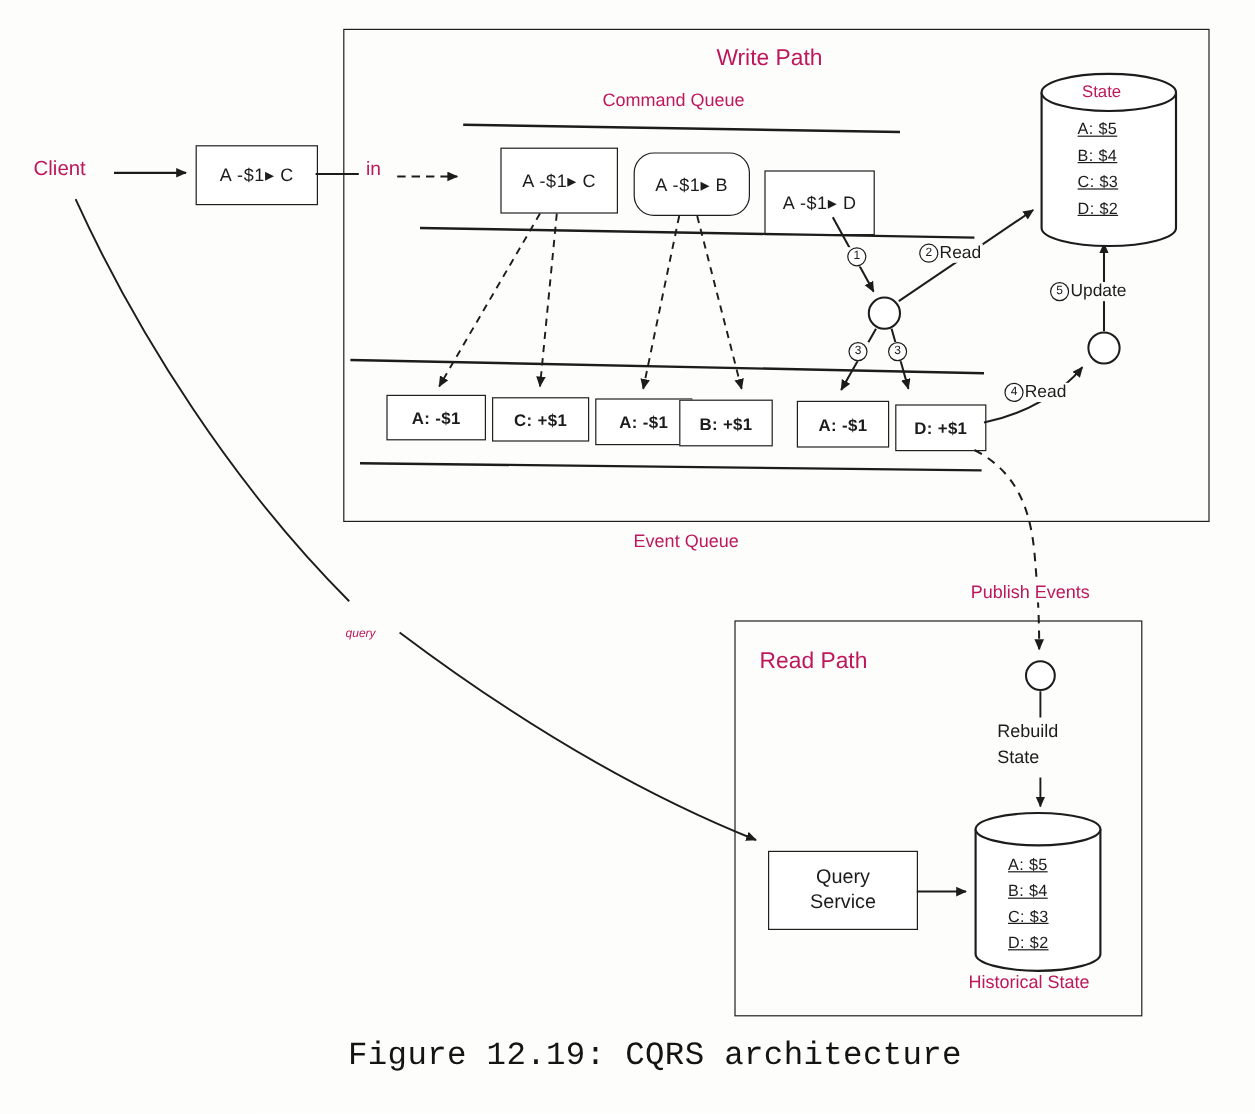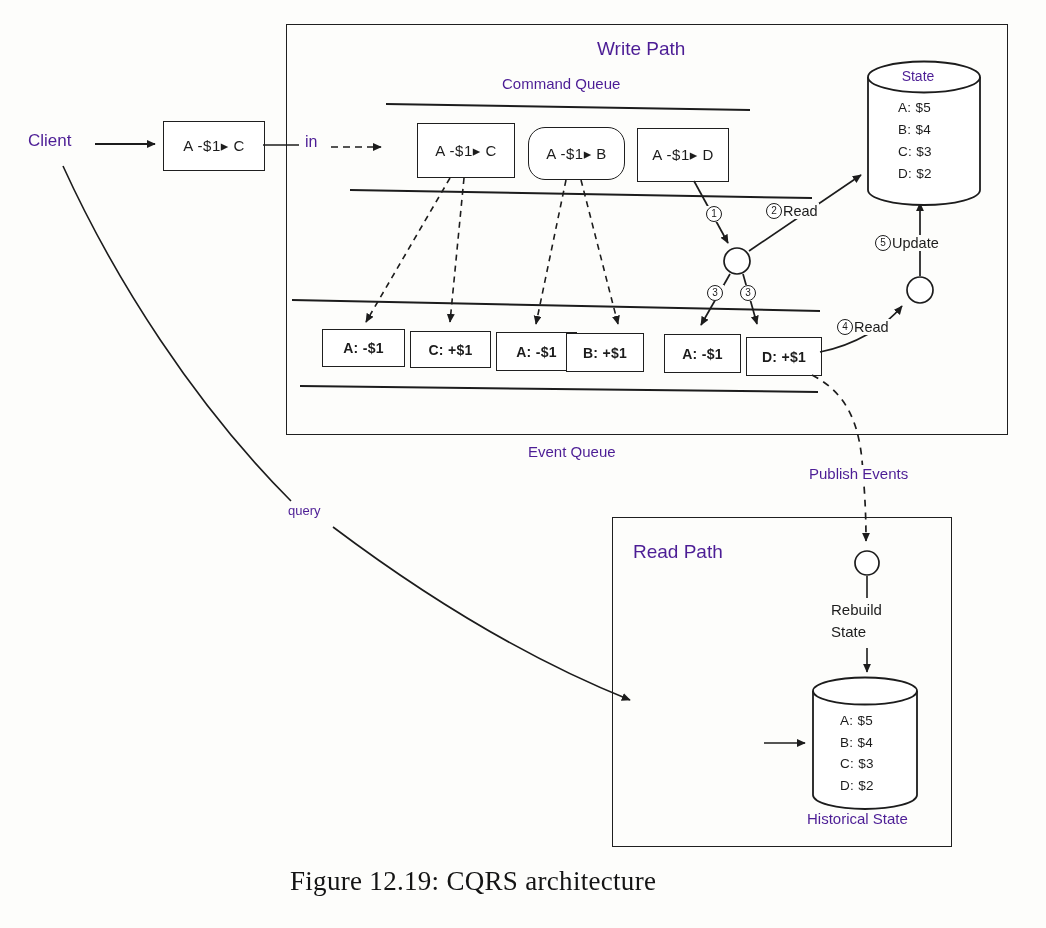--- a/index.html
+++ b/index.html
@@ -5,21 +5,21 @@
   html,body{margin:0;padding:0;}
   .page{
     position:relative;
     width:1046px;height:928px;
     background:#fdfdfb;
     font-family:"Liberation Sans","DejaVu Sans",sans-serif;
     color:#1c1c1c;
     overflow:hidden;
   }
   .abs{position:absolute;}
-  .lbl{position:absolute;white-space:nowrap;color:#4c1d95;}
+  .lbl{position:absolute;white-space:nowrap;color:#be185d;}
   .box{
     position:absolute;
     border:1.7px solid #1f1f1f;
     background:#fff;
     display:flex;align-items:center;justify-content:center;
     text-align:center;color:#1c1c1c;
   }
   .bigbox{
     position:absolute;
     border:1.8px solid #1f1f1f;
@@ -31,27 +31,27 @@
   .queue-lbl{font-size:15px;}
   .step{position:absolute;display:flex;align-items:center;gap:1px;background:#fdfdfb;padding:0 1px;}
   .cnum{
     display:inline-flex;width:14px;height:14px;
     border:1.3px solid #1c1c1c;border-radius:50%;
     font-size:10px;line-height:14px;
     align-items:center;justify-content:center;
     background:#fff;flex:0 0 auto;
   }
   .stepword{font-size:14.5px;}
-  .dbtext{position:absolute;font-size:13.5px;line-height:22px;letter-spacing:.3px;}
+  .dbtext{position:absolute;font-size:13.5px;line-height:22px;letter-spacing:.3px;text-decoration:underline;}
   svg.layer{position:absolute;left:0;top:0;z-index:2;}
   .z3{z-index:3;}
-  .whitebg{background:#fdfdfb;padding:0 3px;}
+  .whitebg{background:#fdfdfb;padding:0 3px;margin-top:20px;}
   .caption{
     position:absolute;
-    font-family:Liberation Serif, serif;
+    font-family:Liberation Mono, monospace;
     font-size:27px;letter-spacing:.3px;color:#141414;text-align:right;
   }
 </style>
 </head>
 <body>
 
 <div class="page">
 
   <div class="bigbox" style="left:286px;top:24px;width:720px;height:409px;"></div>
   <div class="bigbox" style="left:612px;top:517px;width:338px;height:328px;border-width:1.6px;"></div>
@@ -59,21 +59,21 @@
   <div class="box cmd" style="left:163px;top:121px;width:100px;height:48px;">
     <span>A -$1▸ C</span>
   </div>
 
   <div class="box cmd" style="left:417px;top:123px;width:96px;height:53px;">
     <span>A -$1▸ C</span>
   </div>
   <div class="box cmd" style="left:528px;top:127px;width:95px;height:51px;border-radius:17px;">
     <span>A -$1▸ B</span>
   </div>
-  <div class="box cmd" style="left:637px;top:128px;width:90px;height:52px;text-align:center;">
+  <div class="box cmd" style="left:637px;top:142px;width:90px;height:52px;text-align:center;">
     <span>A -$1▸ D</span>
   </div>
 
   <div class="box evt" style="left:322px;top:329px;width:81px;height:36px;">
     <span>A: -$1</span>
   </div>
   <div class="box evt" style="left:410px;top:331px;width:79px;height:35px;">
     <span>C: +$1</span>
   </div>
   <div class="box evt" style="left:496px;top:332px;width:79px;height:37px;">
@@ -82,20 +82,23 @@
   <div class="box evt" style="left:566px;top:333px;width:76px;height:37px;">
     <span>B: +$1</span>
   </div>
   <div class="box evt" style="left:664px;top:334px;width:75px;height:37px;">
     <span>A: -$1</span>
   </div>
   <div class="box evt" style="left:746px;top:337px;width:74px;height:37px;">
     <span>D: +$1</span>
   </div>
 
+  <div class="box" style="left:640px;top:709px;width:123px;height:64px;font-size:16.5px;line-height:1.3;">
+    <span style="display:inline-block;width:80px;">Query Service</span>
+  </div>
 
   <svg class="layer" width="1046" height="928" viewBox="0 0 1046 928">
     <defs>
       <marker id="ah" markerWidth="11" markerHeight="9" refX="8.2" refY="4" orient="auto" markerUnits="userSpaceOnUse">
         <path d="M0,0 L9,4 L0,8 z" fill="#1c1c1c"></path>
       </marker>
     </defs>
 
     <path d="M95,144 L155,144" stroke="#1c1c1c" stroke-width="1.9" fill="none" marker-end="url(#ah)"></path>
 
@@ -193,17 +196,17 @@
   <div class="abs z3" style="left:831px;top:599px;width:72px;font-size:15px;line-height:1.45;">Rebuild State</div>
 
   <div class="dbtext z3" style="left:840px;top:710px;line-height:21.5px;">
     <div>A: $5</div>
     <div>B: $4</div>
     <div>C: $3</div>
     <div>D: $2</div>
   </div>
   <div class="lbl z3" style="left:807px;top:810px;font-size:15px;">Historical State</div>
 
-  <div class="lbl whitebg z3" style="left:285px;top:503px;font-size:13px;">query</div>
+  <div class="lbl whitebg z3" style="left:285px;top:503px;font-size:10px;font-style:italic;">query</div>
 
   <div class="caption z3" style="left:290px;top:866px;">Figure 12.19: CQRS architecture</div>
 
 </div>
 
 </body></html>

